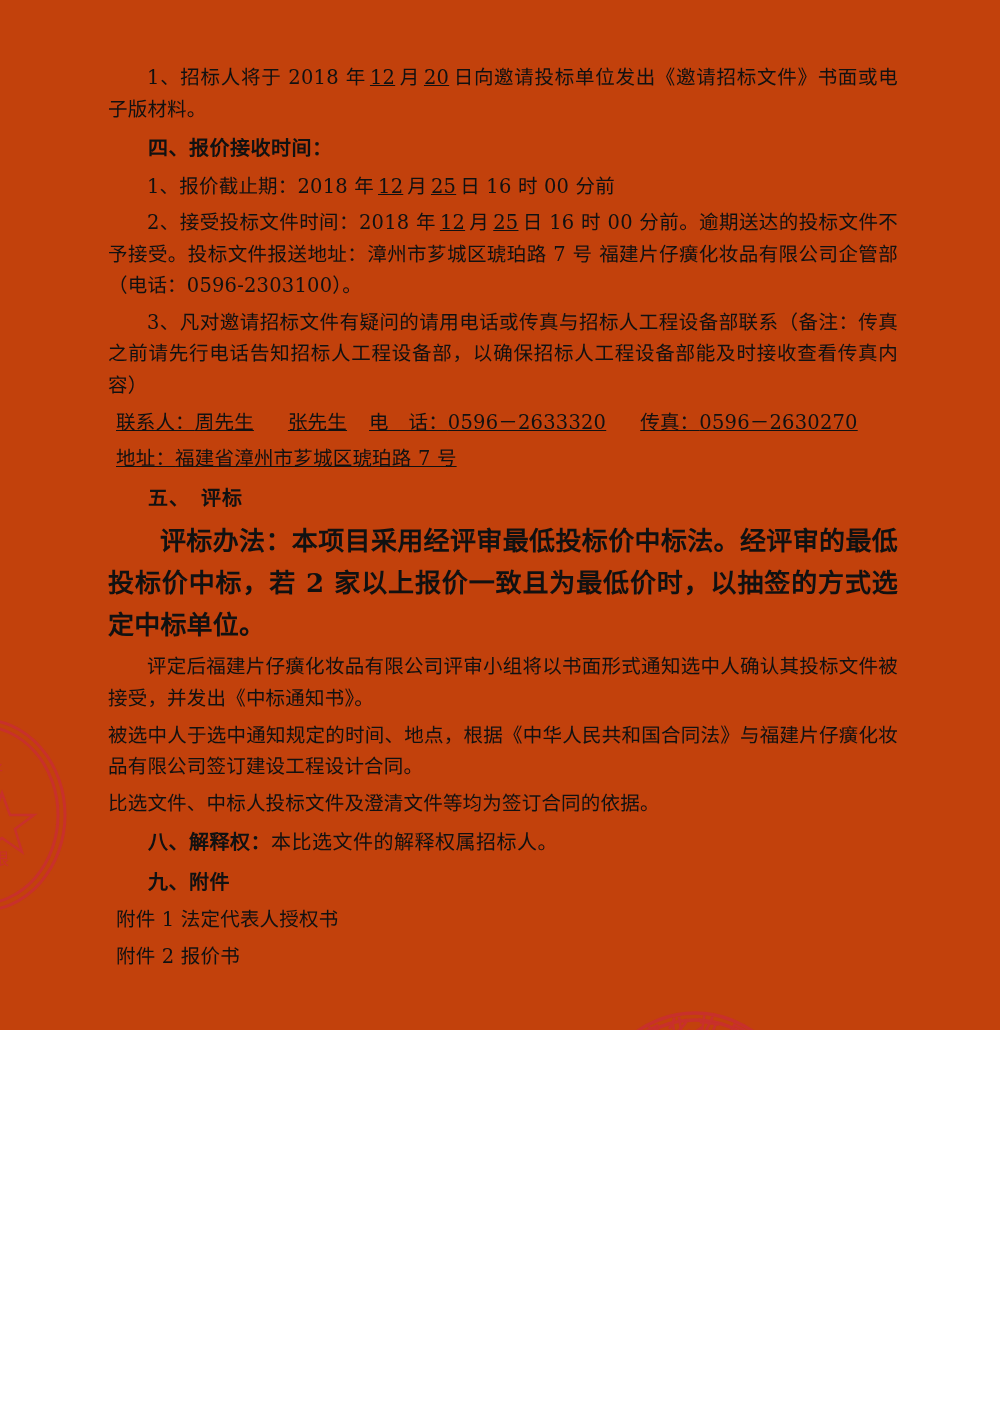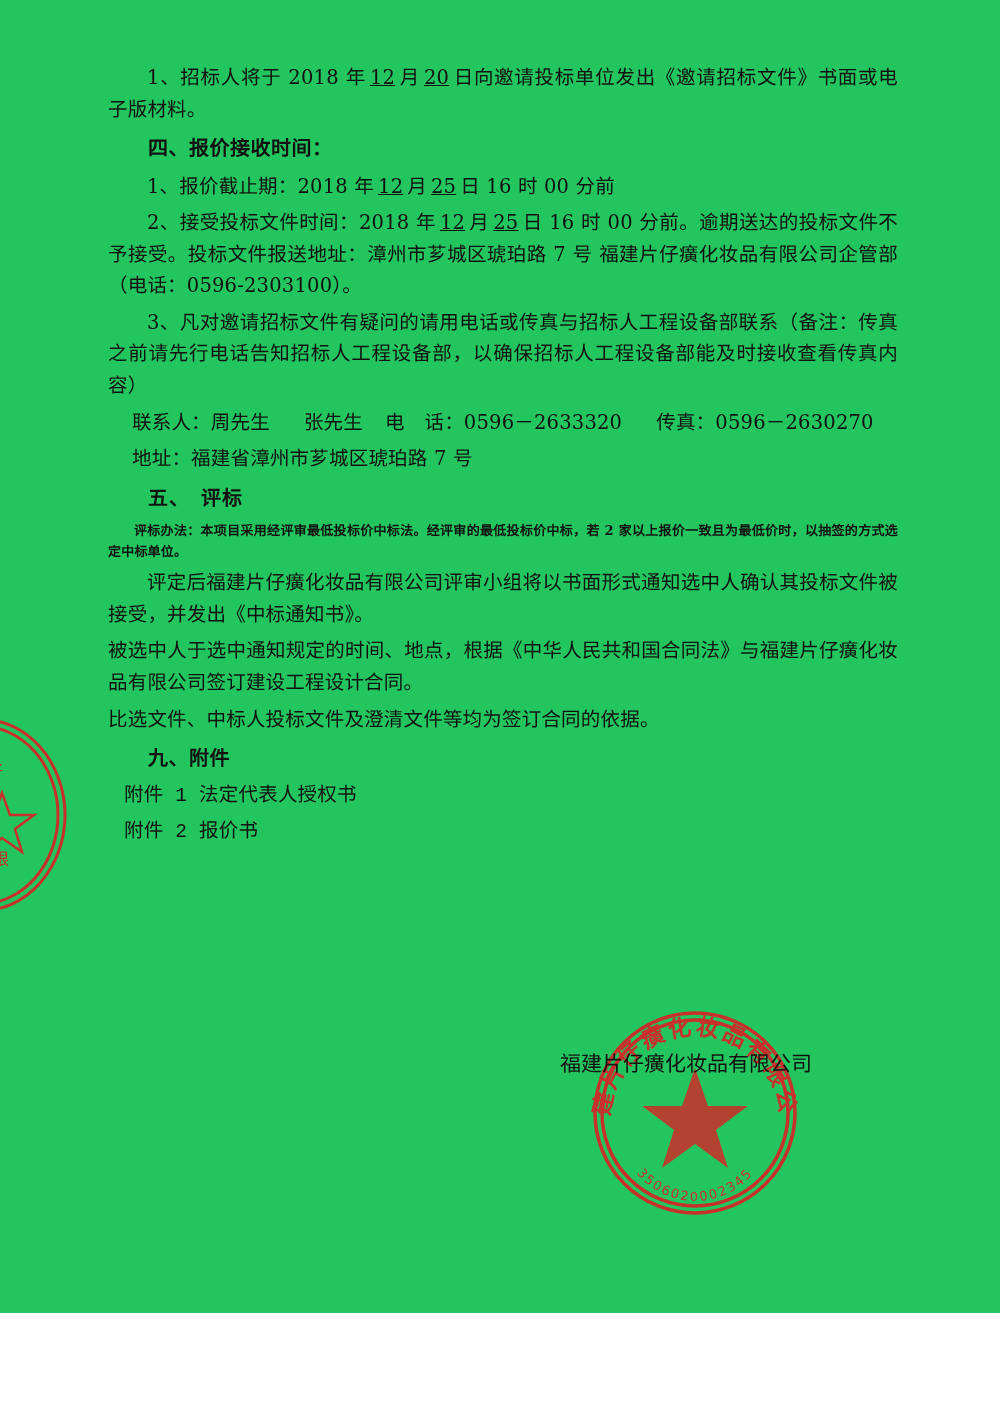--- a/index.html
+++ b/index.html
@@ -7,22 +7,22 @@
     padding: 0;
     background: #ffffff;
   }
   body {
     font-family: "DejaVu Serif", "Liberation Serif", serif;
     color: #111;
   }
   #page {
     position: relative;
     width: 1000px;
-    height: 1313px;
-    background: #22c55e;
+    height: 1030px;
+    background: #c2410c;
     overflow: hidden;
   }
   .content {
     position: absolute;
     left: 108px;
     top: 62px;
     width: 790px;
   }
   p {
     margin: 0 0 5px 0;
@@ -39,32 +39,32 @@
     text-indent: 2em;
     letter-spacing: 0.5px;
   }
   .heading-sp { letter-spacing: 1px; }
   .u {
     text-decoration: underline;
     padding: 0 4px;
   }
   .big-bold {
     font-weight: bold;
-    font-size: 13px;
+    font-size: 26px;
   }
   .contact-line {
     text-indent: 0;
-    margin-left: 24px;
+    margin-left: 8px;
+    text-decoration: underline;
   }
   .gap-sm { display: inline-block; width: 22px; }
   .gap-md { display: inline-block; width: 34px; }
   .attach {
     text-indent: 0;
-    margin-left: 16px;
-    font-family: Liberation Mono, monospace;
+    margin-left: 8px;
   }
   
   .sign-block {
     position: absolute;
     left: 560px;
     top: 1045px;
     width: 340px;
     font-size: 21px;
     line-height: 1.85;
   }
@@ -136,20 +136,23 @@
     </p>
 
 
     <p class="indent">评定后福建片仔癀化妆品有限公司评审小组将以书面形式通知选中人确认其投标文件被接受，并发出《中标通知书》。</p>
 
 
     <p>被选中人于选中通知规定的时间、地点，根据《中华人民共和国合同法》与福建片仔癀化妆品有限公司签订建设工程设计合同。</p>
 
     <p>比选文件、中标人投标文件及澄清文件等均为签订合同的依据。</p>
 
+    <p class="heading">
+      <span>八、解释权：</span><span style="font-weight:normal">本比选文件的解释权属招标人。</span>
+    </p>
 
     <p class="heading">九、附件</p>
 
     <p class="attach">附件 1  法定代表人授权书</p>
     <p class="attach">附件 2  报价书</p>
 
   </div>
 
   <div class="stamp" id="stamp-left">
     <svg width="135" height="200" viewBox="0 0 135 200">

